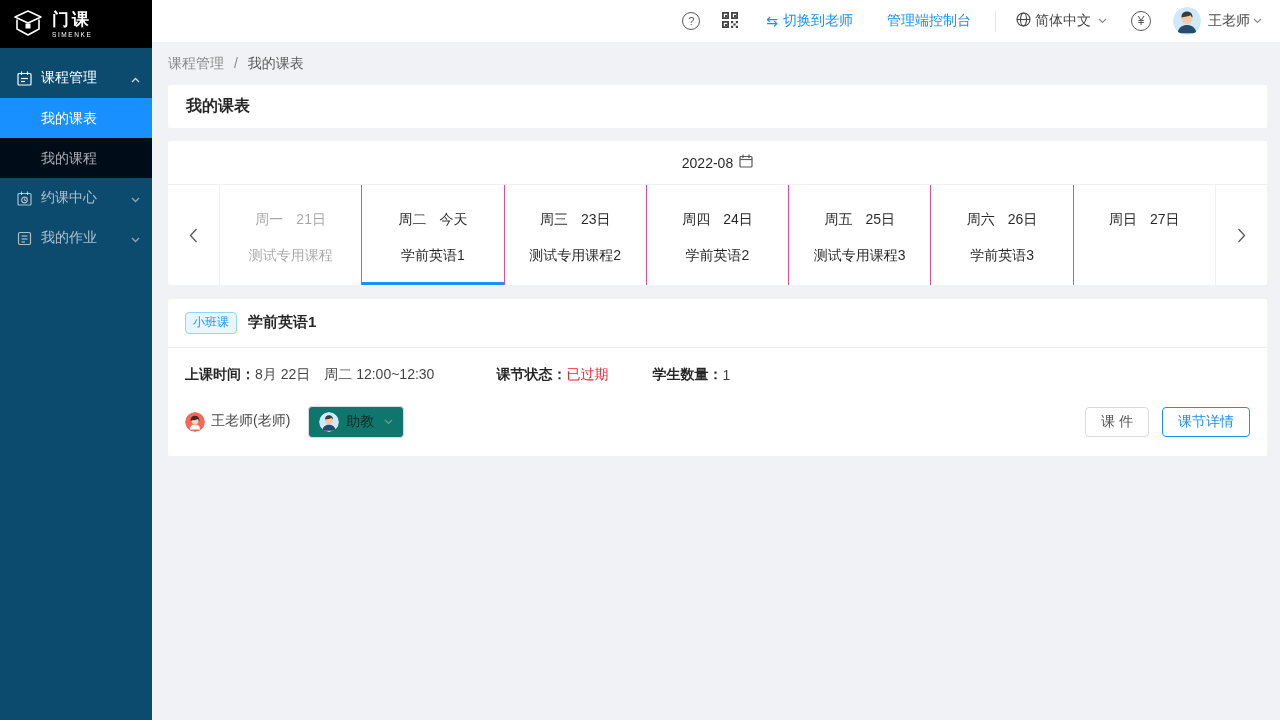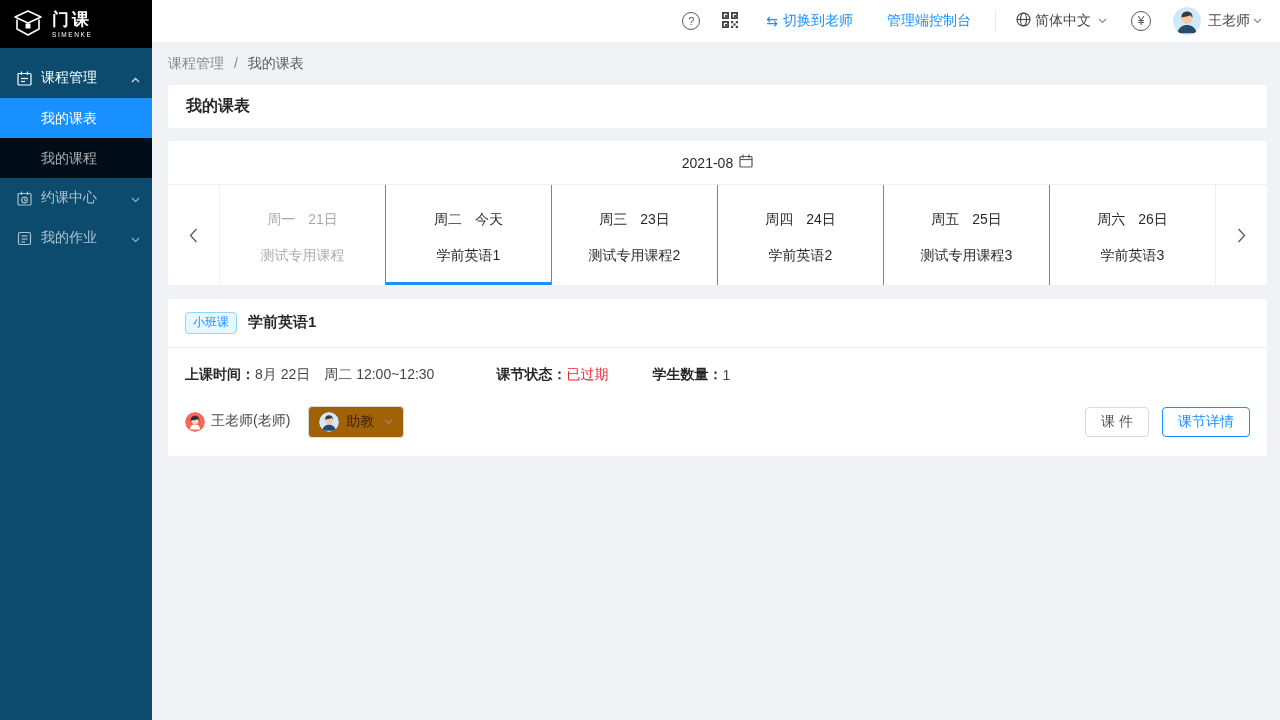--- a/index.html
+++ b/index.html
@@ -68,21 +68,21 @@
   .lesson-details { padding:18px 17px 14px; display:flex; align-items:center; font-size:14px; }
   .detail-label { color:rgba(0,0,0,.85); font-weight:600; }
   .detail-val { color:rgba(0,0,0,.75); }
   .gap-sm { margin-left:14px; }
   .gap-lg { margin-left:62px; }
   .gap-md { margin-left:44px; }
   .status-expired { color:#f5222d; }
   .lesson-footer { padding:8px 17px 18px; display:flex; align-items:center; }
   .teacher { display:flex; gap:6px; }
   .teacher-name { color:rgba(0,0,0,.75); }
-  .assistant-box { margin-left:18px; border:1px solid #d9d9d9; border-radius:4px; padding:5px 10px; display:flex; align-items:center; gap:7px; cursor:pointer; background:#a16207; }
+  .assistant-box { margin-left:18px; border:1px solid #d9d9d9; border-radius:4px; padding:5px 10px; display:flex; align-items:center; gap:7px; cursor:pointer; background:#0f766e; }
   .assistant-label { color:rgba(0,0,0,.65); }
   .footer-actions { margin-left:auto; display:flex; gap:13px; }
   .btn { height:30px; padding:0 15px; background:#fff; border:1px solid #d9d9d9; border-radius:4px; font-size:14px; color:rgba(0,0,0,.7); cursor:pointer; font-family:inherit; }
   .btn.btn-blue { border-color:#1890ff; color:#1890ff; }
 </style>
 </head>
 <body>
 
 <div class="app">
 
@@ -233,21 +233,21 @@
         <span class="bc-sep">/</span>
         <span class="bc-current">我的课表</span>
       </div>
 
       <div class="card title-card">
         <span class="page-title">我的课表</span>
       </div>
 
       <div class="card calendar-card">
         <div class="date-row">
-          <span>2021-08</span>
+          <span>2022-08</span>
           <span class="cal-icon">
             <svg width="14" height="14" viewBox="0 0 14 14" fill="none" stroke="#595959" stroke-width="1.2">
               <rect x="1" y="2.5" width="12" height="10.5" rx="1"></rect>
               <line x1="4" y1="0.5" x2="4" y2="4"></line>
                 <line x1="10" y1="0.5" x2="10" y2="4"></line>
                 <line x1="1" y1="5.5" x2="13" y2="5.5"></line>
             </svg>
           </span>
         </div>
         <div class="week-row">
@@ -298,20 +298,27 @@
           </div>
 
           <div class="day-col">
             <span class="day-head">
               <span>周六</span>
               <span>26日</span>
             </span>
             <span class="day-course">学前英语3</span>
           </div>
 
+          <div class="day-col">
+            <span class="day-head">
+              <span>周日</span>
+              <span>27日</span>
+            </span>
+            <span class="day-course"></span>
+          </div>
 
           <div class="arrow-cell right">
             <svg width="9" height="15" viewBox="0 0 9 15" fill="none" stroke="#595959" stroke-width="1.3">
                 <polyline points="1.5,1 7.5,7.5 1.5,14"></polyline>
               </svg>
           </div>
         </div>
       </div>
 
       <div class="card lesson-card">

